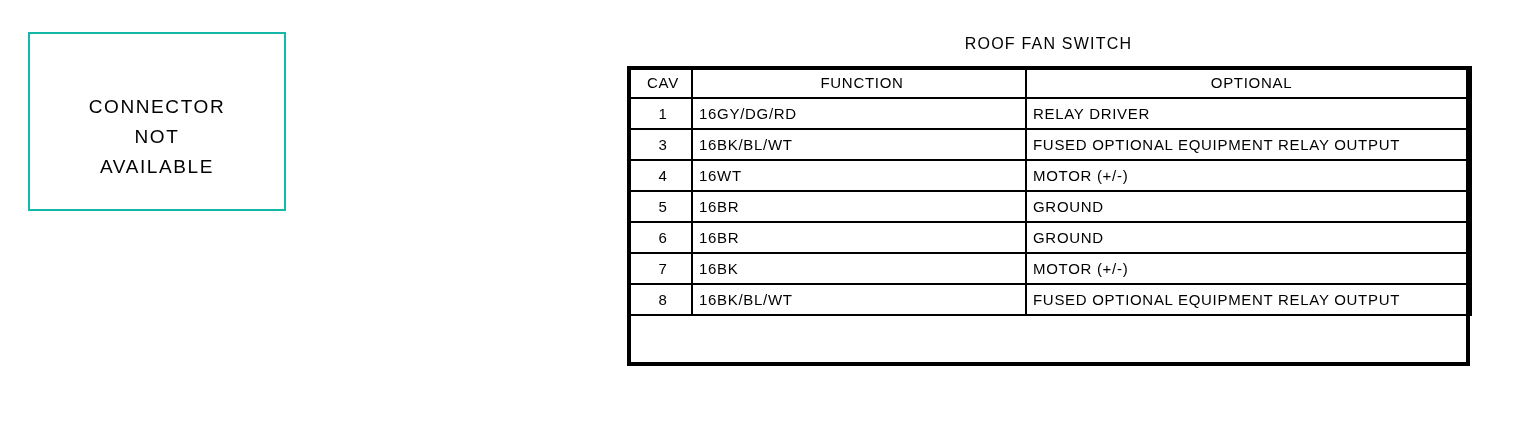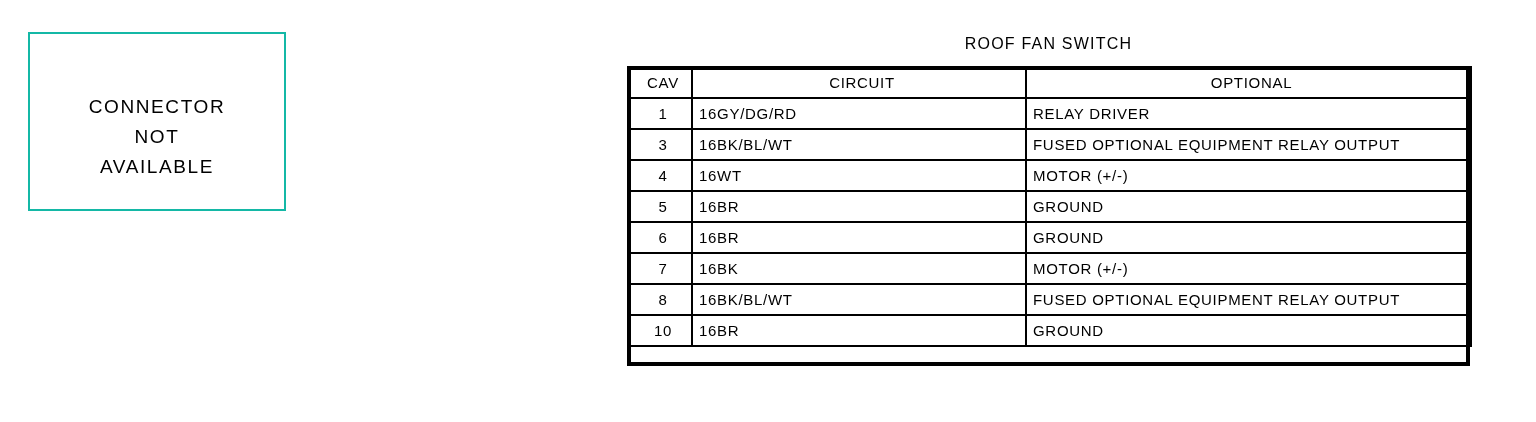--- a/index.html
+++ b/index.html
@@ -101,21 +101,21 @@
 
 <table id="pinout-table">
   <colgroup>
     <col class="col-cav">
     <col class="col-circ">
     <col class="col-func">
   </colgroup>
   <thead>
     <tr>
       <th class="hdr-cell">CAV</th>
-      <th class="hdr-cell">CIRCUIT</th>
+      <th class="hdr-cell">FUNCTION</th>
       <th class="hdr-cell">OPTIONAL</th>
     </tr>
   </thead>
   <tbody>
     <tr>
       <td class="cav-cell">1</td>
       <td>16GY/DG/RD</td>
       <td>RELAY DRIVER</td>
     </tr>
     <tr>
@@ -141,21 +141,16 @@
     <tr>
       <td class="cav-cell">7</td>
       <td>16BK</td>
       <td>MOTOR (+/-)</td>
     </tr>
     <tr>
       <td class="cav-cell">8</td>
       <td>16BK/BL/WT</td>
       <td>FUSED OPTIONAL EQUIPMENT RELAY OUTPUT</td>
     </tr>
-    <tr>
-      <td class="cav-cell">10</td>
-      <td>16BR</td>
-      <td>GROUND</td>
-    </tr>
   </tbody>
 </table>
 
 <div id="table-frame"></div>
 
 </body></html>

